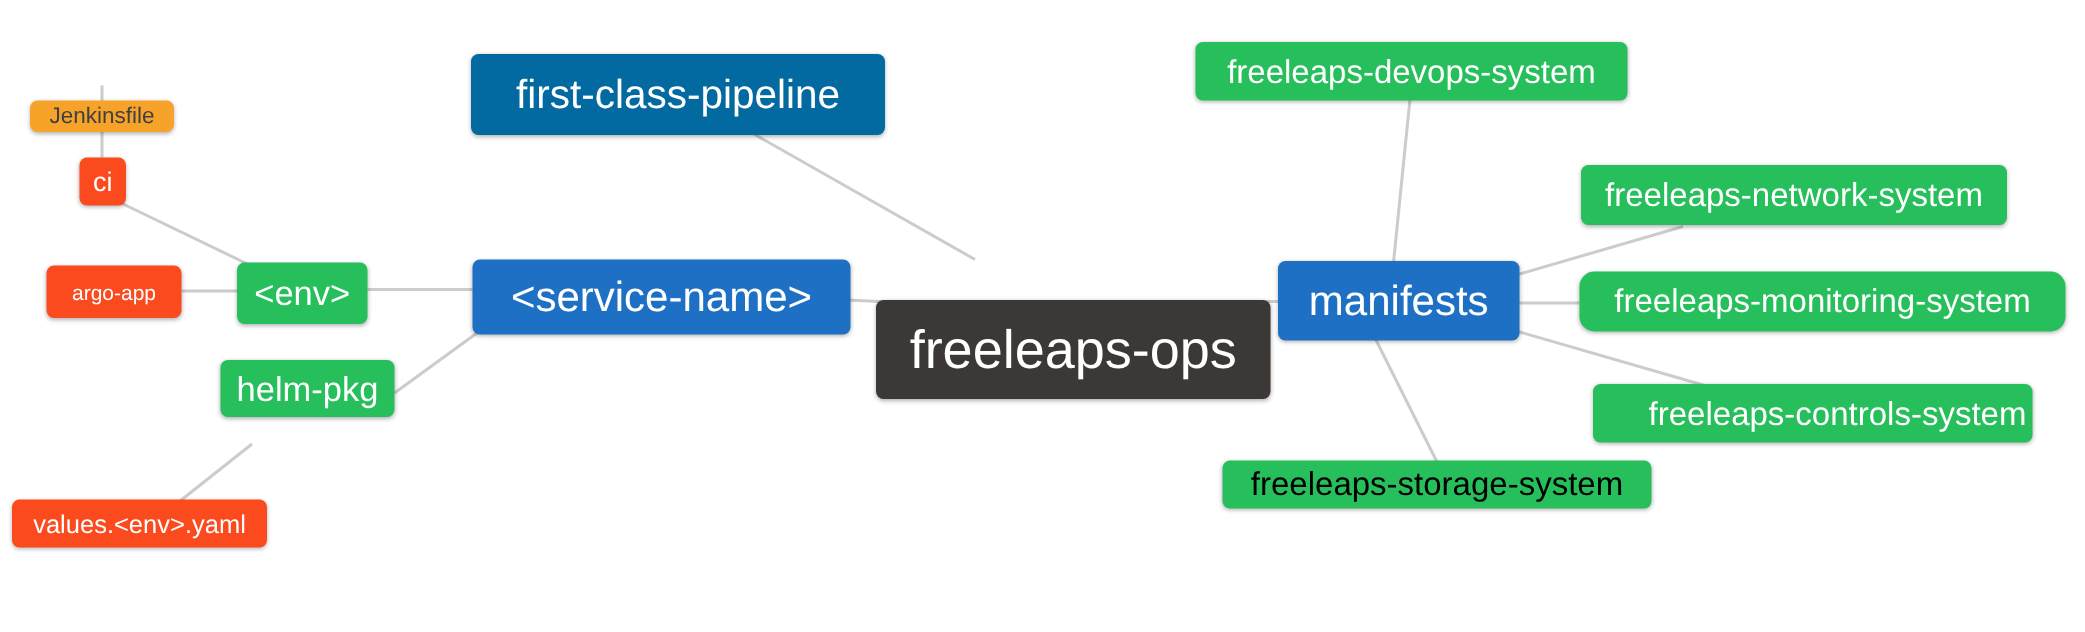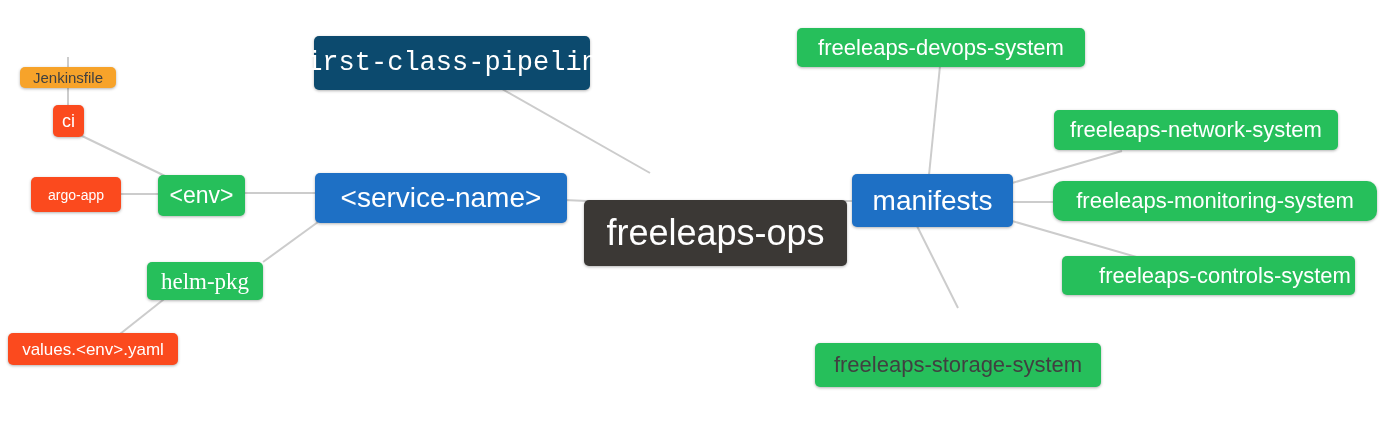--- a/index.html
+++ b/index.html
@@ -61,28 +61,28 @@
       <line x1="564" y1="200" x2="587" y2="201" stroke="#CCCCCC" stroke-width="2"></line>
       <line x1="844" y1="201" x2="855" y2="201" stroke="#CCCCCC" stroke-width="2"></line>
       <line x1="929" y1="175" x2="940" y2="66" stroke="#CCCCCC" stroke-width="2"></line>
       <line x1="1012" y1="183" x2="1122" y2="151" stroke="#CCCCCC" stroke-width="2"></line>
       <line x1="1012" y1="202" x2="1053" y2="202" stroke="#CCCCCC" stroke-width="2"></line>
       <line x1="1012" y1="221" x2="1140" y2="258" stroke="#CCCCCC" stroke-width="2"></line>
       <line x1="917" y1="226" x2="958" y2="308" stroke="#CCCCCC" stroke-width="2"></line>
     </svg>
   <div id="node-layer">
       <div class="node" style="left: 584px; top: 172px; width: 263px; height: 66px; font-size: 36px; background: rgb(59, 56, 53); color: rgb(255, 255, 255); margin-top: 28px;">freeleaps-ops</div>
-      <div class="node" style="left: 314px; top: 36px; width: 276px; height: 54px; font-size: 27px; background: #0c4a6e; color: rgb(255, 255, 255); font-family: Liberation Mono, monospace;">first-class-pipeline</div>
+      <div class="node" style="left: 314px; top: 36px; width: 276px; height: 54px; font-size: 27px; background: #0369a1; color: rgb(255, 255, 255);">first-class-pipeline</div>
       <div class="node" style="left: 315px; top: 173px; width: 252px; height: 50px; font-size: 28px; background: rgb(30, 112, 197); color: rgb(255, 255, 255); text-align: right;">&lt;service-name&gt;</div>
       <div class="node" style="left: 852px; top: 174px; width: 161px; height: 53px; font-size: 28px; background: rgb(30, 112, 197); color: rgb(255, 255, 255);">manifests</div>
       <div class="node" style="left: 158px; top: 175px; width: 87px; height: 41px; font-size: 23px; background: rgb(38, 191, 91); color: rgb(255, 255, 255);">&lt;env&gt;</div>
-      <div class="node" style="left: 147px; top: 262px; width: 116px; height: 38px; font-size: 23px; background: rgb(38, 191, 91); color: rgb(255, 255, 255); font-family: Liberation Serif, serif;">helm-pkg</div>
+      <div class="node" style="left: 147px; top: 240px; width: 116px; height: 38px; font-size: 23px; background: rgb(38, 191, 91); color: rgb(255, 255, 255);">helm-pkg</div>
       <div class="node" style="left: 53px; top: 105px; width: 31px; height: 32px; font-size: 18px; background: rgb(251, 74, 30); color: rgb(255, 255, 255);">ci</div>
       <div class="node" style="left: 31px; top: 177px; width: 90px; height: 35px; font-size: 14px; background: rgb(251, 74, 30); color: rgb(255, 255, 255);">argo-app</div>
       <div class="node" style="left: 8px; top: 333px; width: 170px; height: 32px; font-size: 17px; background: rgb(251, 74, 30); color: rgb(255, 255, 255);">values.&lt;env&gt;.yaml</div>
       <div class="node" style="left: 20px; top: 26px; width: 96px; height: 21px; font-size: 15px; background: rgb(247, 163, 42); color: #404040; margin-top: 41px;">Jenkinsfile</div>
       <div class="node" style="left: 797px; top: 28px; width: 288px; height: 39px; font-size: 22px; background: rgb(38, 191, 91); color: rgb(255, 255, 255);">freeleaps-devops-system</div>
       <div class="node" style="left: 1054px; top: 110px; width: 284px; height: 40px; font-size: 22px; background: rgb(38, 191, 91); color: rgb(255, 255, 255);">freeleaps-network-system</div>
       <div class="node" style="left: 1053px; top: 181px; width: 324px; height: 40px; font-size: 22px; background: rgb(38, 191, 91); color: rgb(255, 255, 255); border-radius: 10px;">freeleaps-monitoring-system</div>
       <div class="node" style="left: 1062px; top: 256px; width: 293px; height: 39px; font-size: 22px; background: rgb(38, 191, 91); color: rgb(255, 255, 255); padding-left: 33px;">freeleaps-controls-system</div>
-      <div class="node" style="left: 815px; top: 307px; width: 286px; height: 44px; font-size: 22px; background: rgb(38, 191, 91); color: #404040; margin-top: 36px;">freeleaps-storage-system</div>
+      <div class="node" style="left: 815px; top: 307px; width: 286px; height: 32px; font-size: 22px; background: rgb(38, 191, 91); color: #000000;">freeleaps-storage-system</div>
     </div>
 </div>
 
 </body></html>

